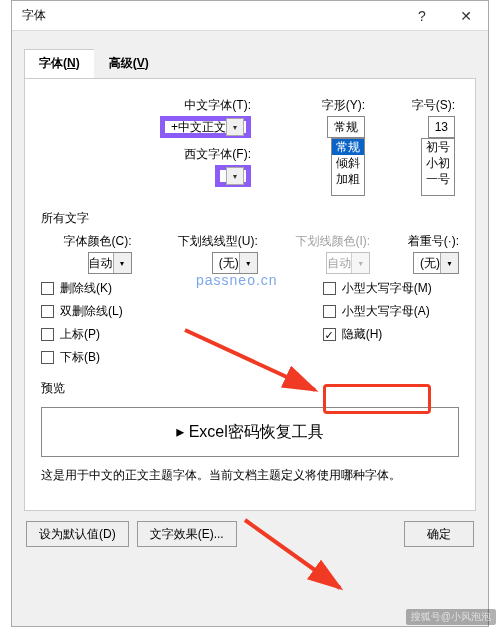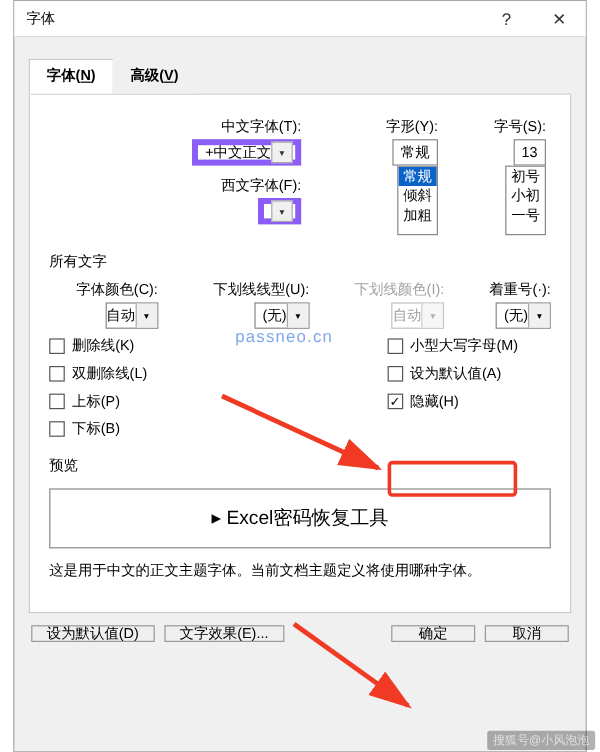--- a/index.html
+++ b/index.html
@@ -190,21 +190,21 @@
     font-size: 12px;
     margin: 10px 0 14px 0;
   }
   .footer {
     display:flex;
     align-items:center;
     gap: 8px;
     padding: 0 14px 14px 14px;
   }
   .btn {
-    height: 14px;
+    height: 26px;
     border: 1px solid #999;
     background: #efefef;
     padding: 0 12px;
     display:flex;
     align-items:center;
     font-size:12px;
   }
   .btn.primary {
     padding: 0 22px;
   }
@@ -343,21 +343,21 @@
               <span>下标(B)</span>
             </label>
         </div>
         <div class="checks-col" style="margin-left:140px">
           <label class="chk-row">
               <span class="chk"></span>
               <span>小型大写字母(M)</span>
             </label>
           <label class="chk-row">
               <span class="chk"></span>
-              <span>设为默认值(A)</span>
+              <span>小型大写字母(A)</span>
             </label>
           <label class="chk-row">
               <span class="chk on"></span>
               <span>隐藏(H)</span>
             </label>
         </div>
       </div>
 
       <div class="group-title">预览</div>
       <div class="preview-box">
@@ -371,23 +371,20 @@
   <div class="footer">
     <div class="btn">
         <span>设为默认值(D)</span>
       </div>
     <div class="btn">
         <span>文字效果(E)...</span>
       </div>
     <div class="spacer"></div>
     <div class="btn primary">
         <span>确定</span>
-      </div>
-    <div class="btn primary">
-        <span>取消</span>
       </div>
   </div>
 
 </div>
 
 <div class="highlight-box"></div>
 
 <svg class="arrow" style="left:175px;top:320px" width="160" height="90">
   <defs>
       <marker id="ah1" markerWidth="10" markerHeight="10" refX="8" refY="3" orient="auto">

